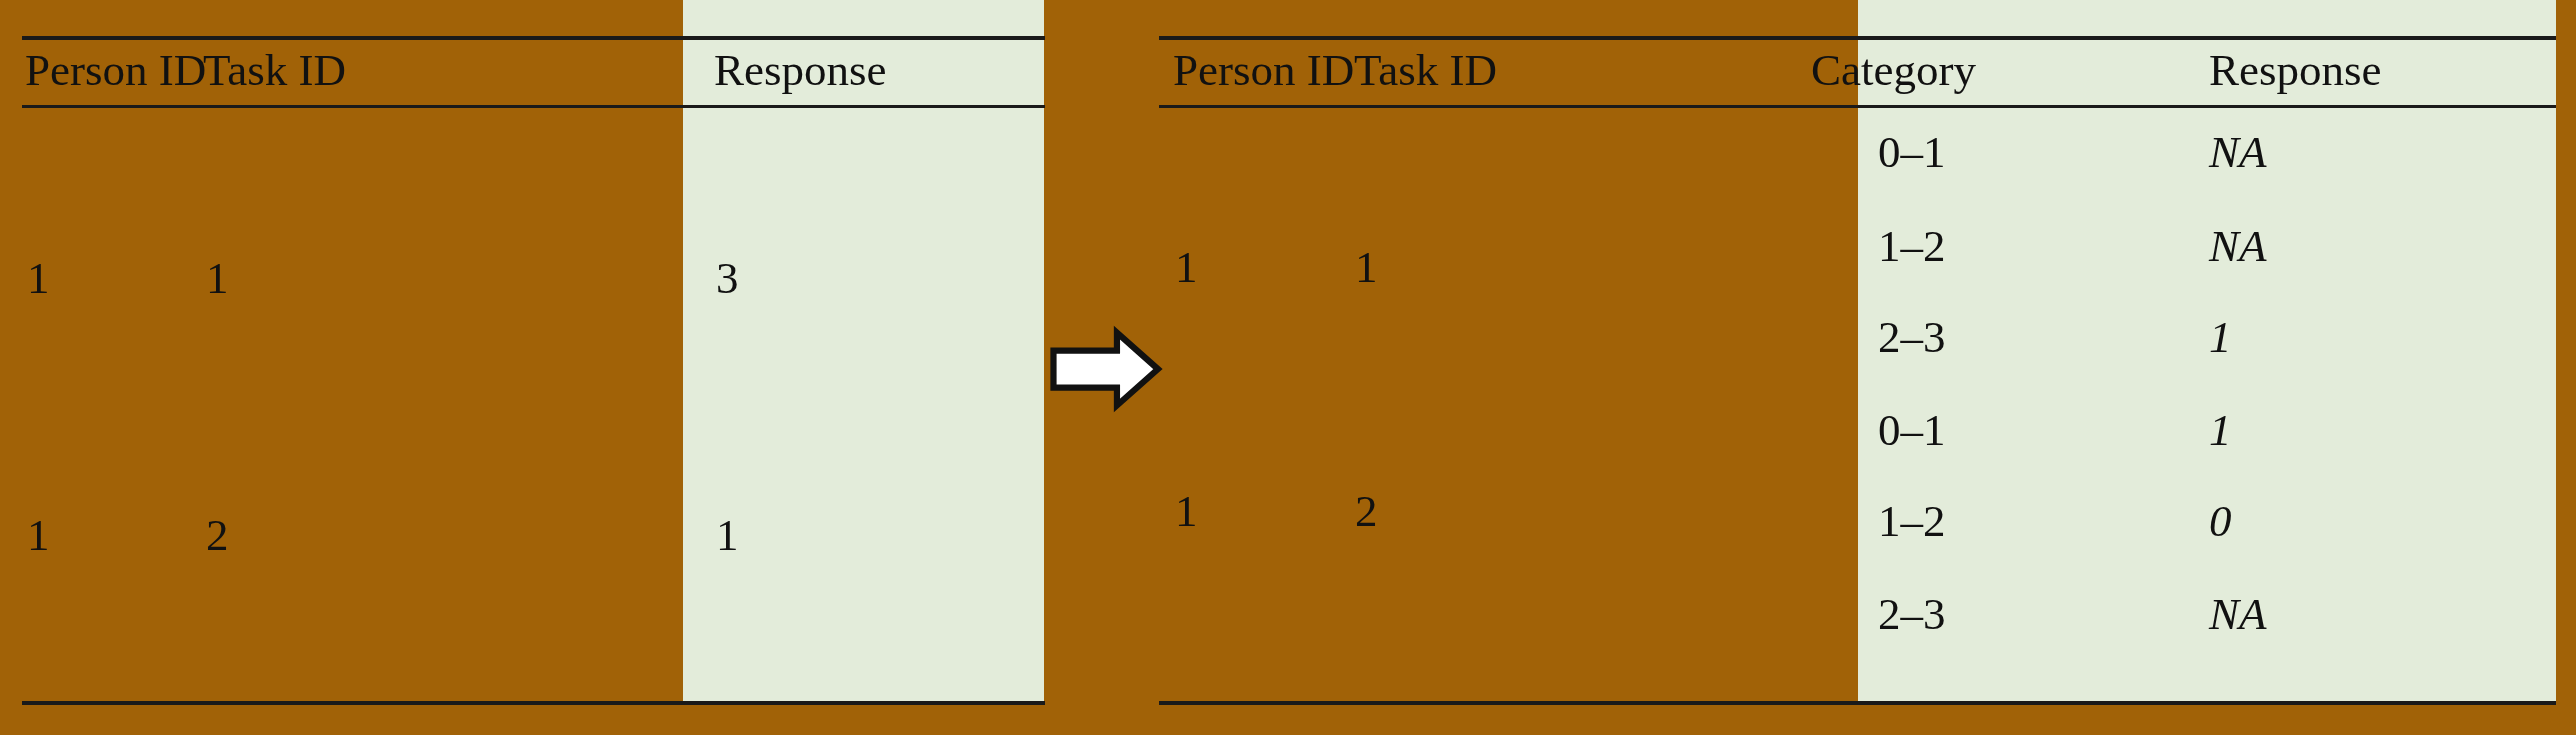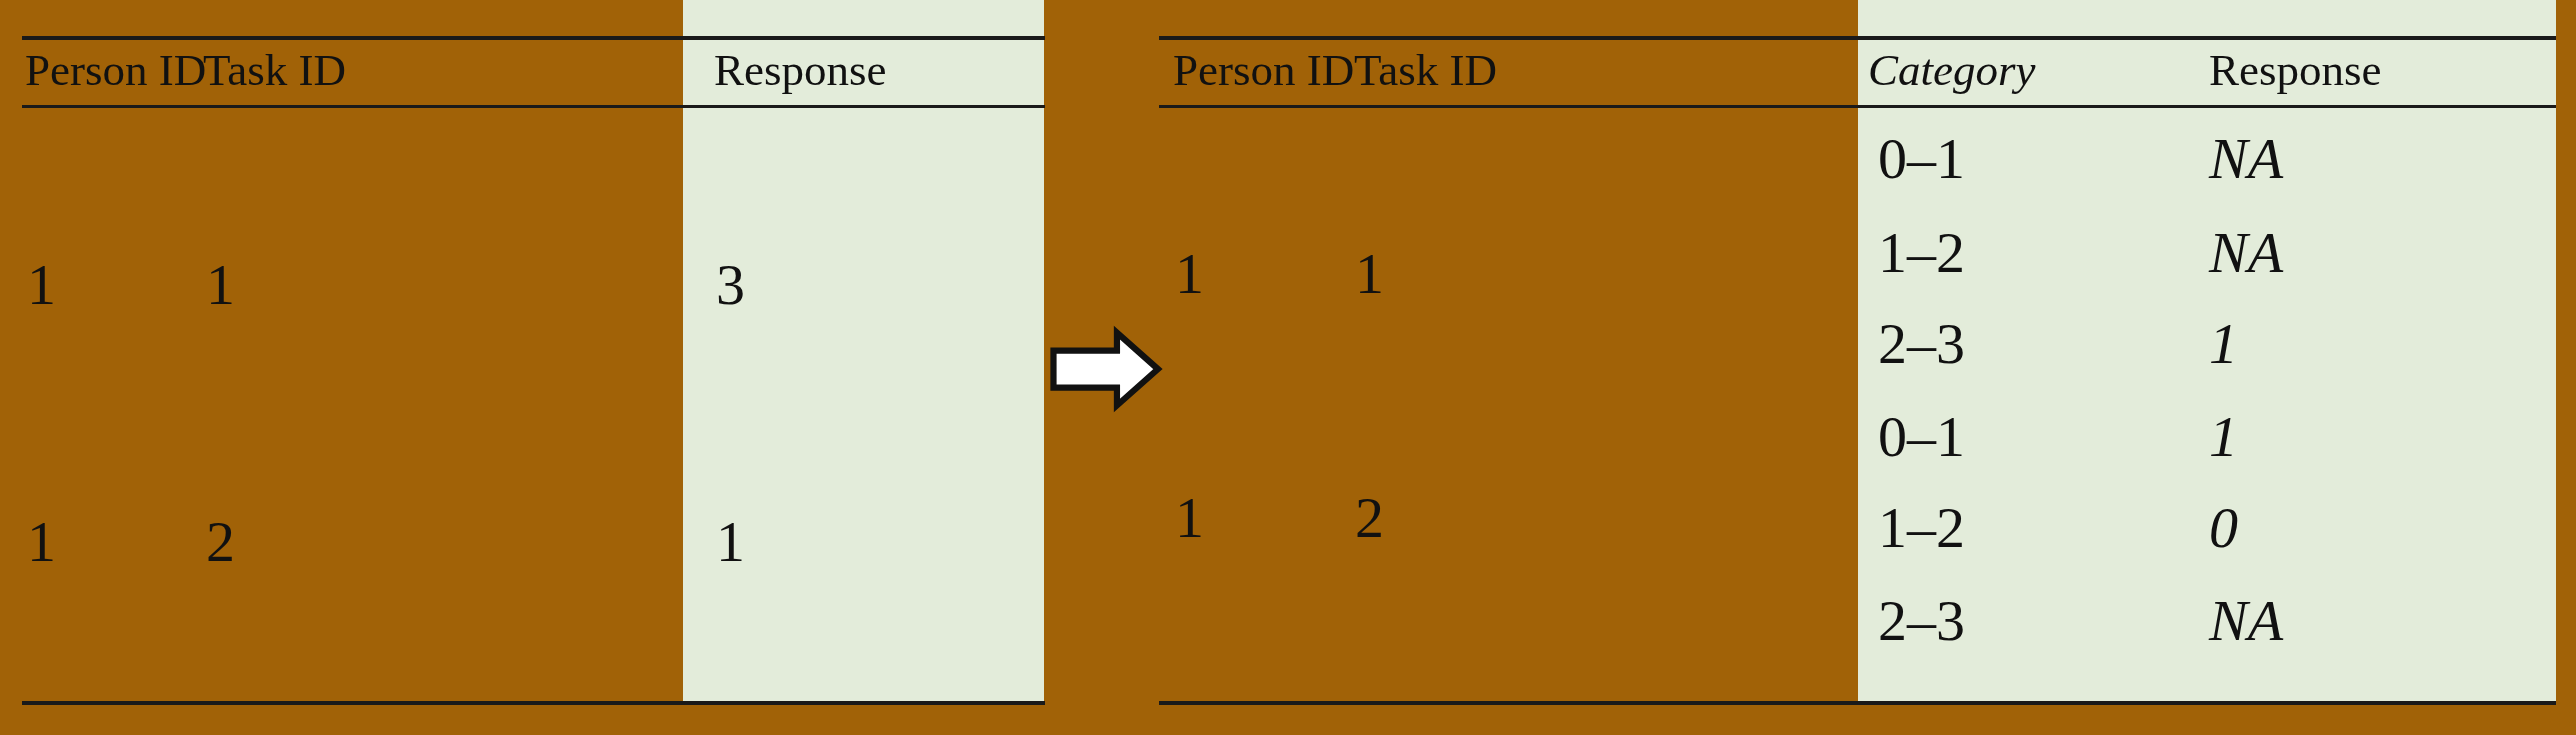--- a/index.html
+++ b/index.html
@@ -29,21 +29,21 @@
   }
   .rule {
     position: absolute;
     background: #1a1a1a;
     height: 3.9px;
   }
   .rule.thin { height: 3.1px; }
 
   .cell {
     position: absolute;
-    font-size: 58px;
+    font-size: 45px;
     line-height: 1;
     white-space: nowrap;
     color: #111111;
   }
   .cell.head {
     font-size: 45px;
   }
 
   
   #table-left { left: 0; width: 1056px; }
@@ -75,21 +75,21 @@
 
   
   #table-right { left: 0; width: 2576px; }
   #right-green   { left: 1858px; top: 0px;   width: 698px; height: 704px; }
   #right-rule-top    { left: 1159px; top: 36px;  width: 1397px; }
   #right-rule-mid    { left: 1159px; top: 105px; width: 1397px; }
   #right-rule-bottom { left: 1159px; top: 701px; width: 1397px; }
 
   #right-h-person   { left: 1173px; top: 48px; }
   #right-h-task     { left: 1354px; top: 48px; }
-  #right-h-category { left: 1868px; top: 48px; font-style: italic; }
+  #right-h-category { left: 1811px; top: 48px; }
   #right-h-resp     { left: 2209px; top: 48px; }
 
   #right-g1-person { left: 1175px; top: 245px; }
   #right-g1-task   { left: 1355px; top: 245px; }
   #right-g2-person { left: 1175px; top: 489px; }
   #right-g2-task   { left: 1355px; top: 489px; }
 
   .cat-cell  { left: 1878px; }
   .resp-cell { left: 2209px; font-style: italic; }
 

